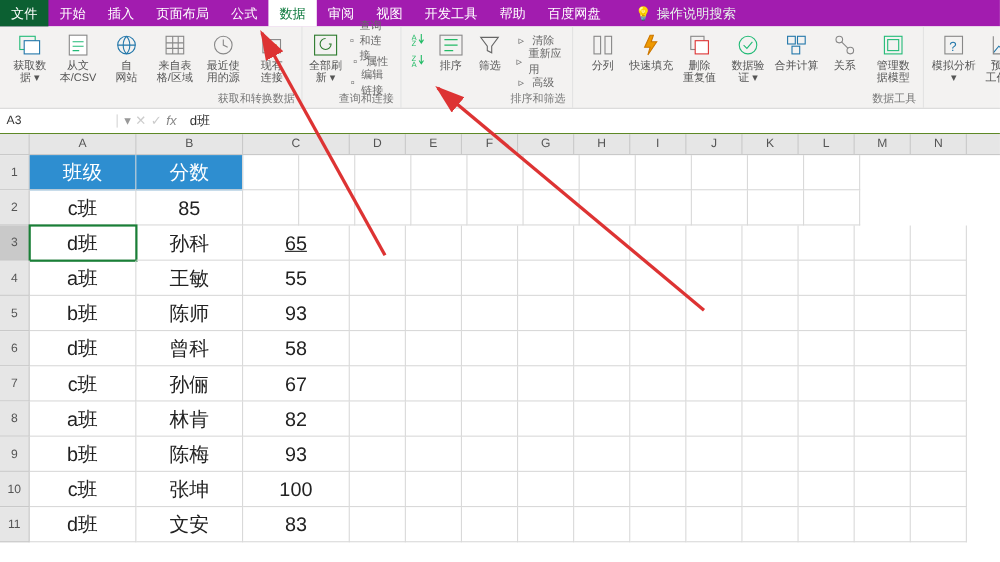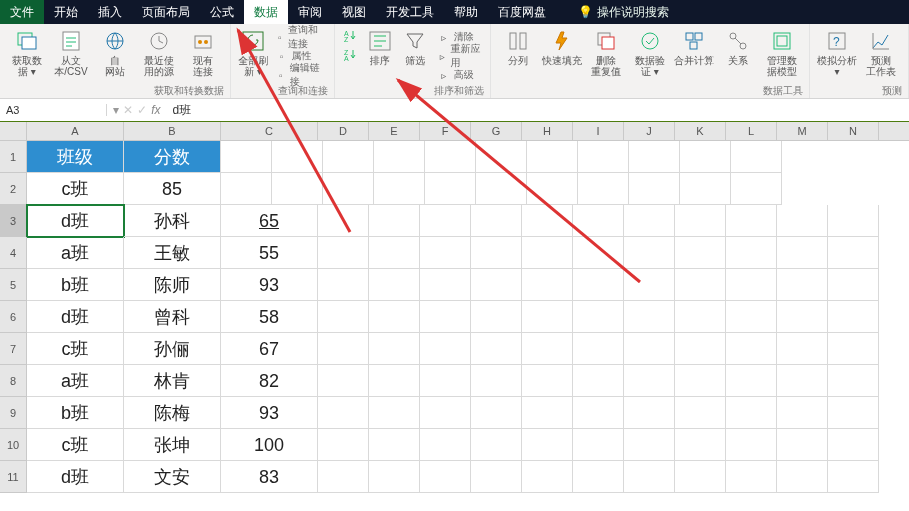--- a/index.html
+++ b/index.html
@@ -1,16 +1,16 @@
 <!DOCTYPE html>
 <html><head>
 <meta charset="utf-8">
 <style>
 html,body{margin:0;padding:0;font-family:"Microsoft YaHei","SimSun",sans-serif;font-size:12px;background:#fff;color:#333;width:909px;height:511px;overflow:hidden;}
-.menubar{background:#0f172a;color:#fff;height:24px;display:flex;align-items:stretch;}
+.menubar{background:#a21caf;color:#fff;height:24px;display:flex;align-items:stretch;}
 .menubar .tab{padding:0 10px;line-height:24px;cursor:pointer;}
 .menubar .tab.file{background:#0c6032;}
 .menubar .tab.active{background:#fff;color:#0f7a3f;}
 .menubar .sep{width:14px;}
 .menubar .bulb{display:flex;align-items:center;gap:4px;padding:0 8px;color:#e8f5ec;}
 .ribbon{background:#f3f2f1;border-bottom:1px solid #d5d5d5;height:74px;display:flex;align-items:stretch;font-size:11px;color:#555;}
 .group{display:flex;flex-direction:column;border-right:1px solid #e3e3e3;padding:2px 6px 0;position:relative;}
 .group-btns{display:flex;gap:2px;flex:1;align-items:flex-start;}
 .bigbtn{display:flex;flex-direction:column;align-items:center;width:42px;padding-top:2px;cursor:pointer;}
 .bigbtn .ic{width:30px;height:26px;display:flex;align-items:center;justify-content:center;}
@@ -81,20 +81,30 @@
               <circle cx="11" cy="11" r="8" fill="none" stroke="#27a"></circle>
               <path d="M3 11h16M11 3c4 4 4 12 0 16M11 3c-4 4-4 12 0 16" stroke="#27a" fill="none"></path>
             </svg>
           </div>
           <div class="lbl">自
 网站</div>
         </div>
         <div class="bigbtn">
           <div class="ic">
             <svg width="22" height="22">
+              <rect x="3" y="3" width="16" height="16" fill="none" stroke="#888"></rect>
+              <path d="M3 9h16M3 14h16M9 3v16M14 3v16" stroke="#888"></path>
+            </svg>
+          </div>
+          <div class="lbl">来自表
+格/区域</div>
+        </div>
+        <div class="bigbtn">
+          <div class="ic">
+            <svg width="22" height="22">
               <circle cx="11" cy="11" r="8" fill="none" stroke="#888"></circle>
               <path d="M11 6v5l4 2" stroke="#888" fill="none"></path>
             </svg>
           </div>
           <div class="lbl">最近使
 用的源</div>
         </div>
         <div class="bigbtn">
           <div class="ic">
             <svg width="22" height="22">

